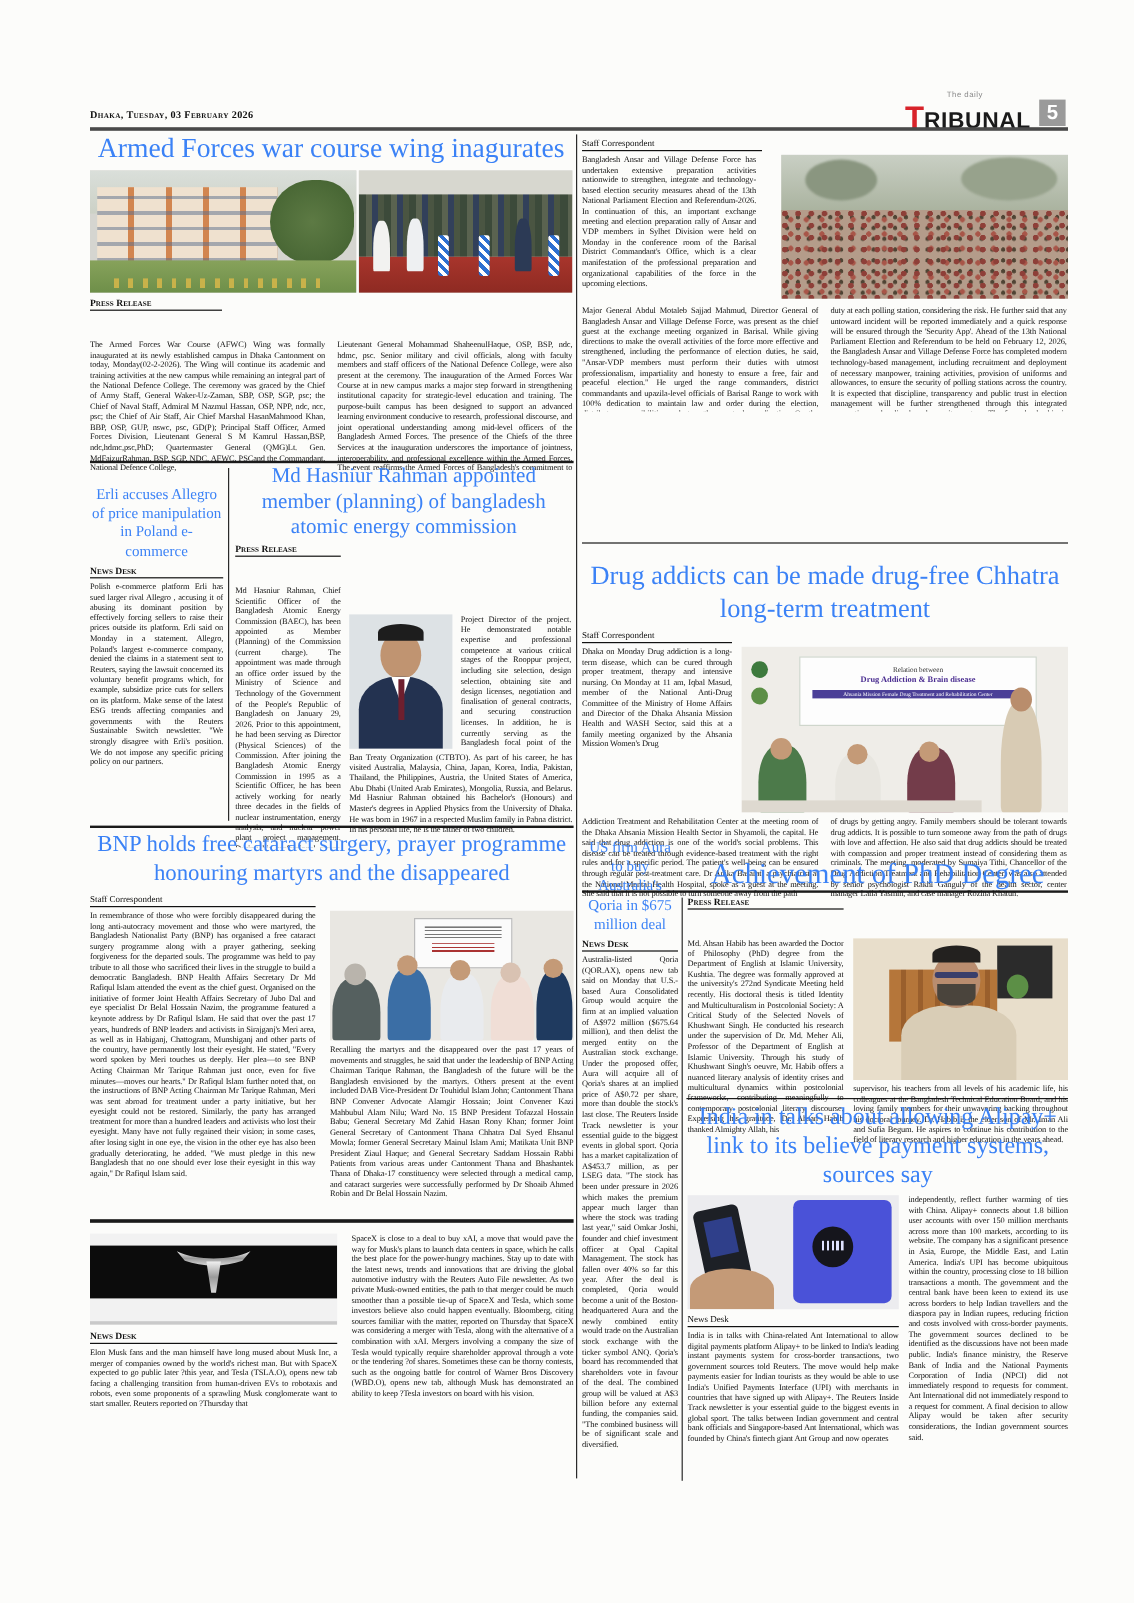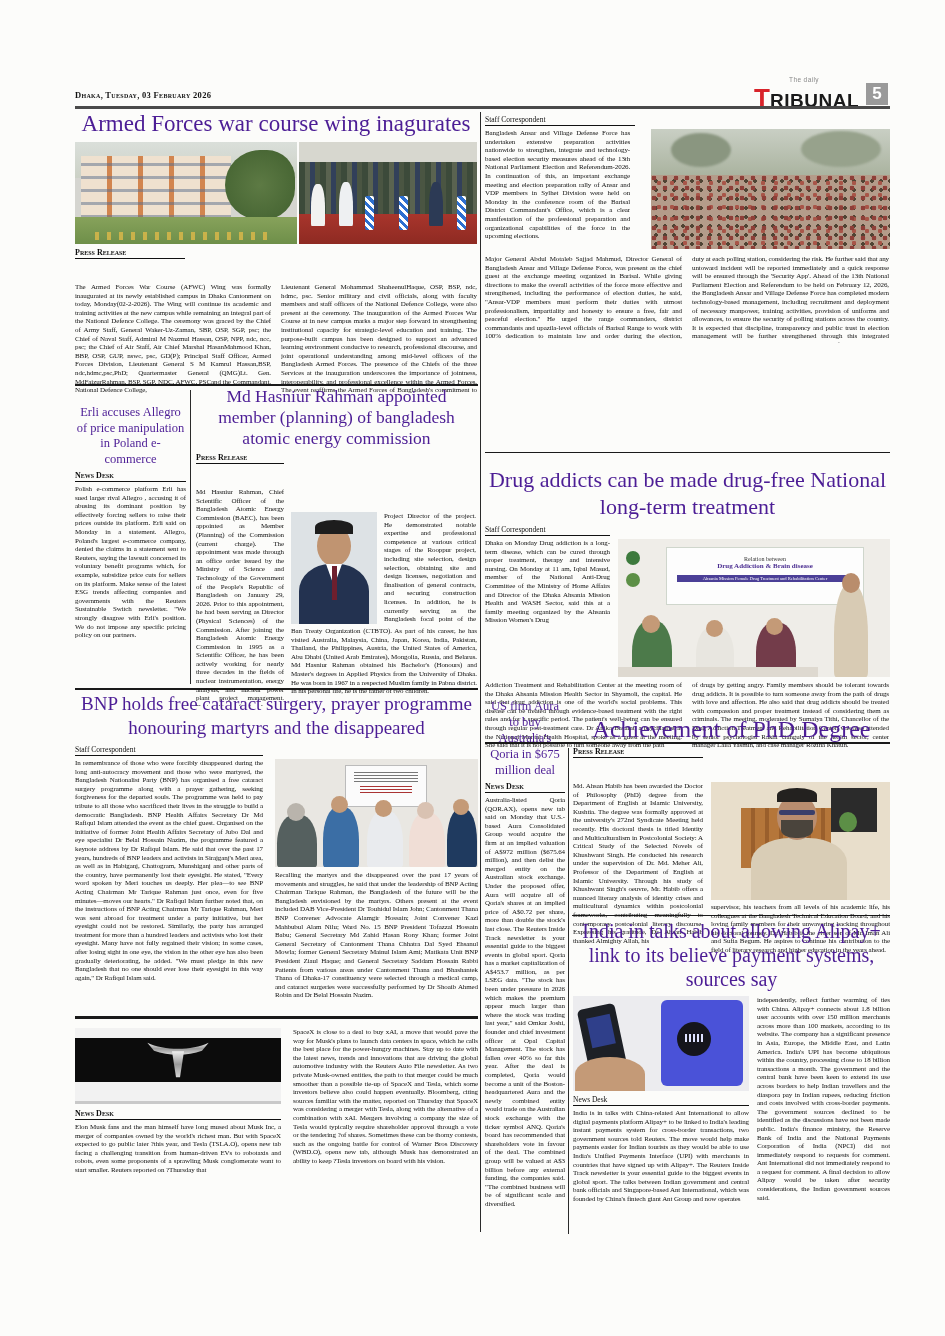--- a/index.html
+++ b/index.html
@@ -11,21 +11,21 @@
   
   .date{font-size:8.5px;font-weight:bold;font-variant:small-caps;letter-spacing:.3px;}
   .section-label{font-size:16px;font-weight:bold;letter-spacing:.5px;}
   .masthead{white-space:nowrap;font-family:"Liberation Sans","DejaVu Sans",sans-serif;}
   .masthead .prefix{display:block;font-size:6.5px;color:#888;text-align:right;margin-right:40px;letter-spacing:.4px;}
   .masthead .t{color:#d8232a;font-size:26px;font-weight:900;}
   .masthead .rest{color:#1a1a1a;font-size:19px;font-weight:900;letter-spacing:.5px;}
   .pagenum{width:22px;height:22px;background:#9a9a9a;color:#fff;font-family:"Liberation Sans",sans-serif;
            font-size:17px;font-weight:bold;text-align:center;line-height:22px;}
   
-  .headline{text-align:center;font-weight:400;color:#4c1d95;}
+  .headline{text-align:center;font-weight:400;color:#3b82f6;}
   .byline{font-size:8px;font-weight:bold;font-variant:small-caps;border-bottom:1px solid #111;
           padding-bottom:1px;margin-bottom:3px;}
   .byline.plain{font-variant:normal;font-weight:normal;font-size:7.5px;}
   .bt{font-size:7px;line-height:8.6px;text-align:justify;letter-spacing:-.1px;overflow:hidden;}
   .cols{display:flex;margin-top:24px;}
   .ph{position:relative;overflow:hidden;background:#d5d5d0;}
   .ph *{position:absolute;}
   
   .sky{left:0;top:0;right:0;background:linear-gradient(#dadfda,#ccd1c6);}
   .lawn{left:0;bottom:0;right:0;background:linear-gradient(#87a25b,#6e8f49);}
@@ -136,21 +136,21 @@
             <div style="left:41px;top:54px;width:5px;height:34px;background:#6e1f2e;"></div>
           </div>
           <div class="bt" style="width:92px;height:112px;">Project Director of the project. He demonstrated notable expertise and professional competence at various critical stages of the Rooppur project, including site selection, design selection, obtaining site and design licenses, negotiation and finalisation of general contracts, and securing construction licenses. In addition, he is currently serving as the Bangladesh focal point of the Comprehensive Nuclear-Test-</div>
         </div>
         <div class="bt" style="width:186px;height:100px;margin-top:3px;">Ban Treaty Organization (CTBTO). As part of his career, he has visited Australia, Malaysia, China, Japan, Korea, India, Pakistan, Thailand, the Philippines, Austria, the United States of America, Abu Dhabi (United Arab Emirates), Mongolia, Russia, and Belarus. Md Hasniur Rahman obtained his Bachelor's (Honours) and Master's degrees in Applied Physics from the University of Dhaka. He was born in 1967 in a respected Muslim family in Pabna district. In his personal life, he is the father of two children.</div>
       </div>
     </div>
   </div>
 
   <div class="abs" style="left:485px;top:466px;width:405px;">
-    <div class="headline" style="font-size:22px;line-height:27px;">Drug addicts can be made drug-free National long-term treatment</div>
+    <div class="headline" style="font-size:22px;line-height:27px;">Drug addicts can be made drug-free Chhatra long-term treatment</div>
     <div class="byline plain" style="width:125px;margin-top:5px;">Staff Correspondent</div>
     <div class="cols" style="gap:8px;margin-top:2px;">
       <div class="bt" style="width:125px;height:138px;">Dhaka on Monday Drug addiction is a long-term disease, which can be cured through proper treatment, therapy and intensive nursing. On Monday at 11 am, Iqbal Masud, member of the National Anti-Drug Committee of the Ministry of Home Affairs and Director of the Dhaka Ahsania Mission Health and WASH Sector, said this at a family meeting organized by the Ahsania Mission Women's Drug</div>
       <div class="ph" style="width:272px;height:138px;background:#efede8;">
         <div style="left:48px;top:8px;width:196px;height:56px;background:#fdfdfd;border:1px solid #cfd6cc;text-align:center;">
           <div class="banner-line1" style="position:static;display:block;margin-top:8px;">Relation between</div>
           <div class="banner-line2" style="position:static;display:block;">Drug Addiction &amp; Brain disease</div>
           <div class="banner-strip" style="position:static;display:block;margin:5px 10px 0;">Ahsania Mission Female Drug Treatment and Rehabilitation Center</div>
         </div>
         <div style="left:8px;top:12px;width:14px;height:14px;border-radius:50%;background:#3d7a3d;"></div>

